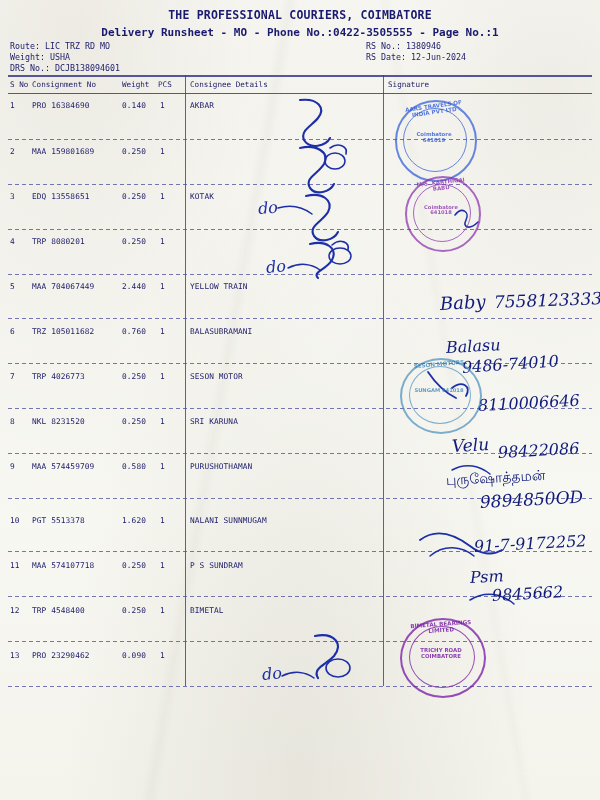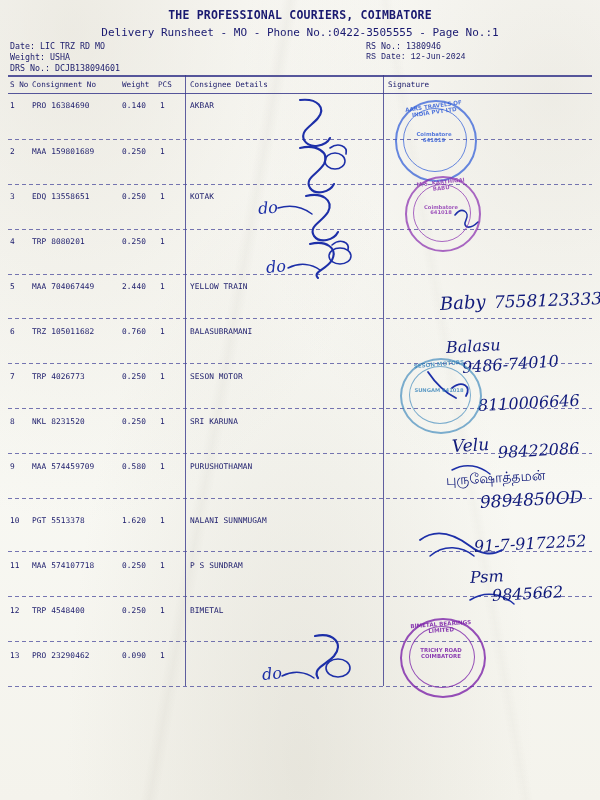--- a/index.html
+++ b/index.html
@@ -21,28 +21,28 @@
       linear-gradient(180deg,#fdfdfa 0%,#f8f8f3 60%,#f4f3ec 100%);
   }
   .sheet{position:absolute;left:0;top:0;width:600px;height:800px;}
 
   .hdr-title{
     position:absolute;left:0;top:8px;width:600px;text-align:center;
     font-weight:bold;font-size:11.5px;letter-spacing:.2px;color:#191970;
   }
   .hdr-sub{
     position:absolute;left:0;top:26px;width:600px;text-align:center;
-    font-weight:normal;font-size:11px;color:#191970;
+    font-weight:bold;font-size:11px;color:#191970;
   }
   .meta{position:absolute;font-size:8.3px;color:#1b1b6b;white-space:pre;}
   .meta-route{left:10px;top:41px;}
   .meta-staff{left:10px;top:52px;}
   .meta-drs{left:10px;top:63px;}
   .meta-rs{left:366px;top:41px;}
-  .meta-rsd{left:366px;top:52px;font-family:Liberation Mono, monospace;}
+  .meta-rsd{left:366px;top:52px;}
 
   .rule{position:absolute;background:#3a3a8c;height:1px;opacity:.85;}
   .rule-top{left:8px;top:75px;width:584px;height:1.5px;}
   .rule-head{left:8px;top:93px;width:584px;}
 
   .colhdr{position:absolute;font-size:7.6px;color:#1b1b6b;top:80px;white-space:nowrap;}
 
   .vline{position:absolute;width:1px;background:#3a3a8c;opacity:.8;top:75px;height:611px;}
 
   .row-line{position:absolute;left:8px;width:584px;height:1px;
@@ -94,21 +94,21 @@
 </head>
 <body>
 
 <div class="paper"></div>
 
 <div class="sheet">
 
   <div class="hdr-title">THE PROFESSIONAL COURIERS, COIMBATORE</div>
   <div class="hdr-sub">Delivery Runsheet - MO - Phone No.:0422-3505555 - Page No.:1</div>
 
-  <div class="meta meta-route"><span>Date:</span> <span>LIC TRZ RD MO</span></div>
+  <div class="meta meta-route"><span>Route:</span> <span>LIC TRZ RD MO</span></div>
   <div class="meta meta-staff"><span>Weight:</span> <span>USHA</span></div>
   <div class="meta meta-drs"><span>DRS No.:</span> <span>DCJB138094601</span></div>
   <div class="meta meta-rs"><span>RS No.:</span> <span>1380946</span></div>
   <div class="meta meta-rsd"><span>RS Date:</span> <span>12-Jun-2024</span></div>
 
   <div class="rule rule-top"></div>
   <div class="rule rule-head"></div>
 
   <div class="colhdr" style="left:10px">S No</div>
   <div class="colhdr" style="left:32px">Consignment No</div>

